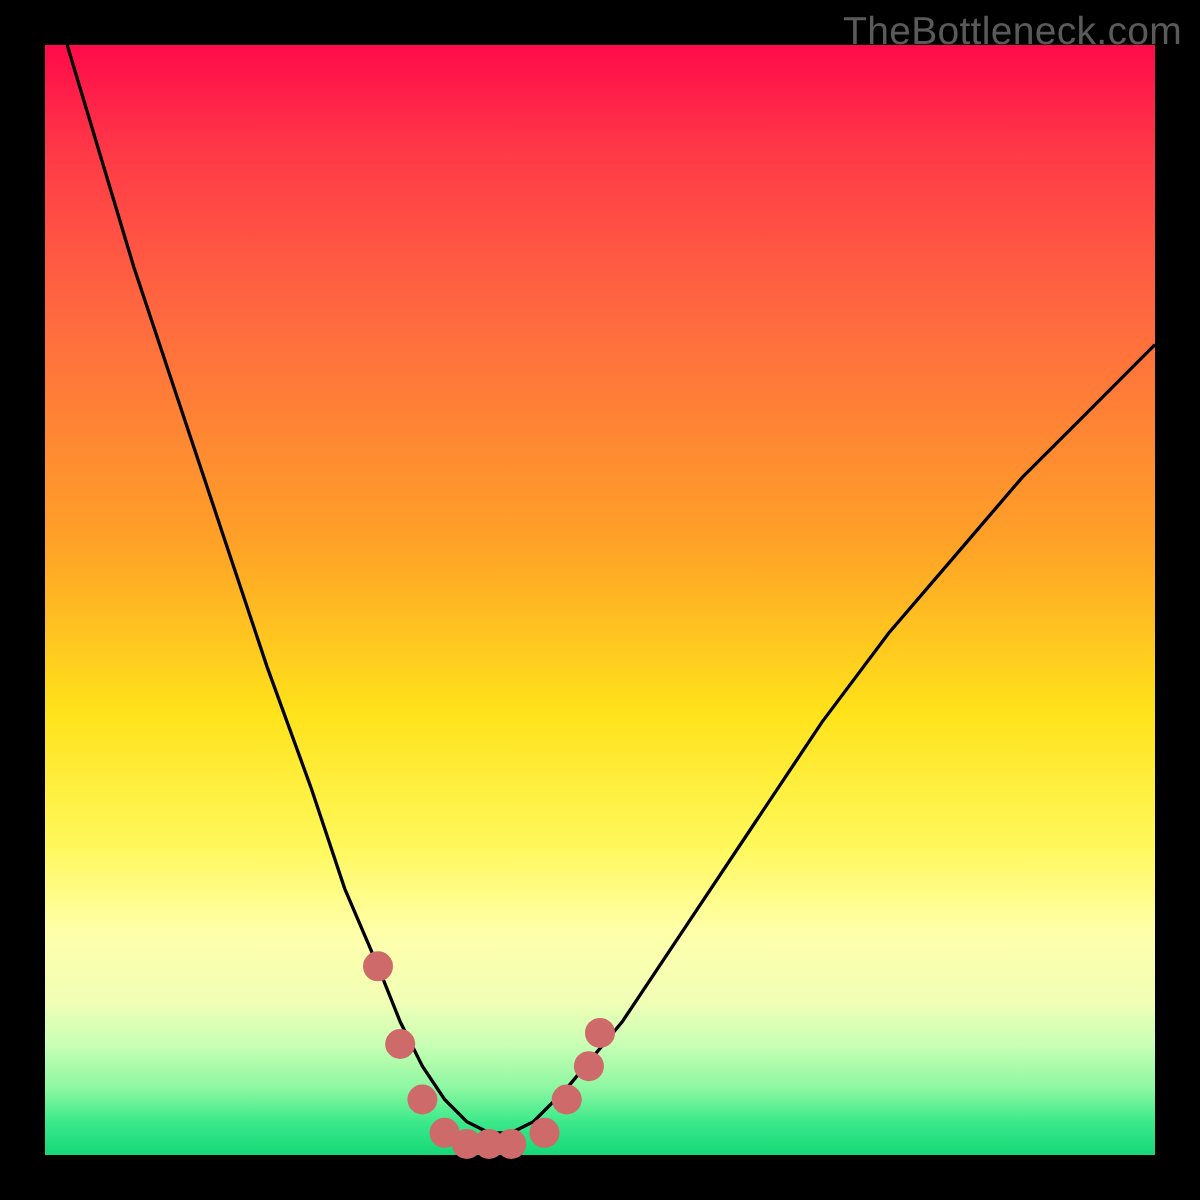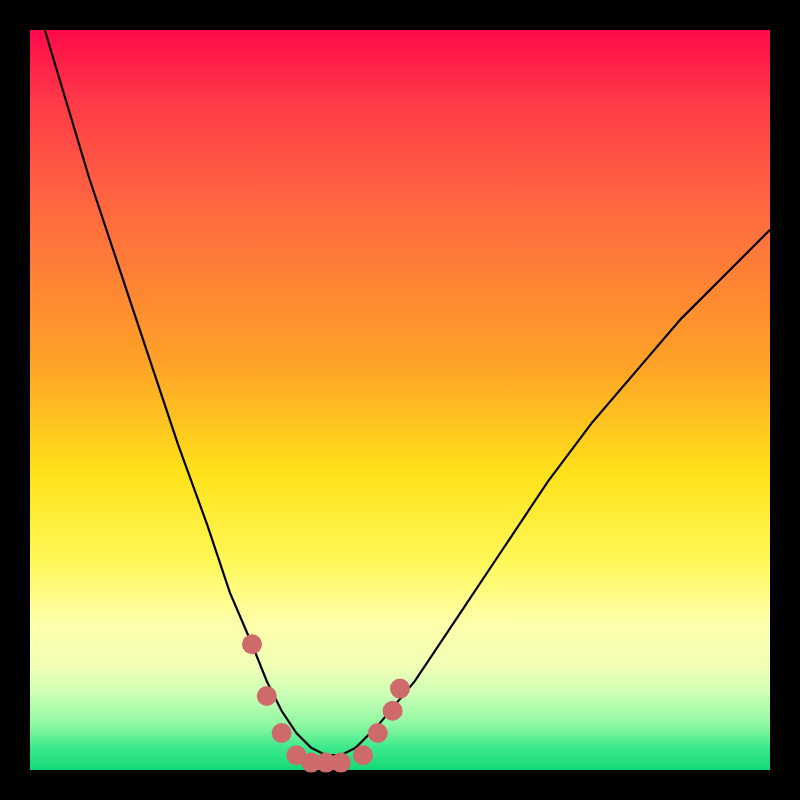--- a/index.html
+++ b/index.html
@@ -57,20 +57,21 @@
     width: 740px;
     height: 740px;
     overflow: visible;
   }
 </style>
 </head>
 <body>
 
 <div class="frame">
 
+  <div class="watermark">TheBottleneck.com</div>
 
   <div class="plot">
     <svg class="curve" viewBox="0 0 740 740">
       <path id="main-curve" fill="none" stroke="#000" stroke-width="2.2" d="M14.8 0.0 L37.0 74.0 L59.2 148.0 L88.8 236.8 L118.4 325.6 L148.0 414.4 L177.6 495.8 L199.8 562.4 L222.0 614.2 L236.8 651.2 L251.6 680.8 L266.4 703.0 L281.2 717.8 L296.0 725.2 L310.8 725.2 L325.6 717.8 L347.8 695.6 L384.8 651.2 L429.2 584.6 L473.6 518.0 L518.0 451.4 L562.4 392.2 L606.8 340.4 L651.2 288.6 L695.6 244.2 L740.0 199.8"></path>
       <g id="marker-group">
           <circle cx="222.0" cy="614.2" r="10" fill="#cf6a6a"></circle>
           <circle cx="236.8" cy="666.0" r="10" fill="#cf6a6a"></circle>
           <circle cx="251.6" cy="703.0" r="10" fill="#cf6a6a"></circle>
           <circle cx="266.4" cy="725.2" r="10" fill="#cf6a6a"></circle>
           <circle cx="281.2" cy="732.6" r="10" fill="#cf6a6a"></circle>

